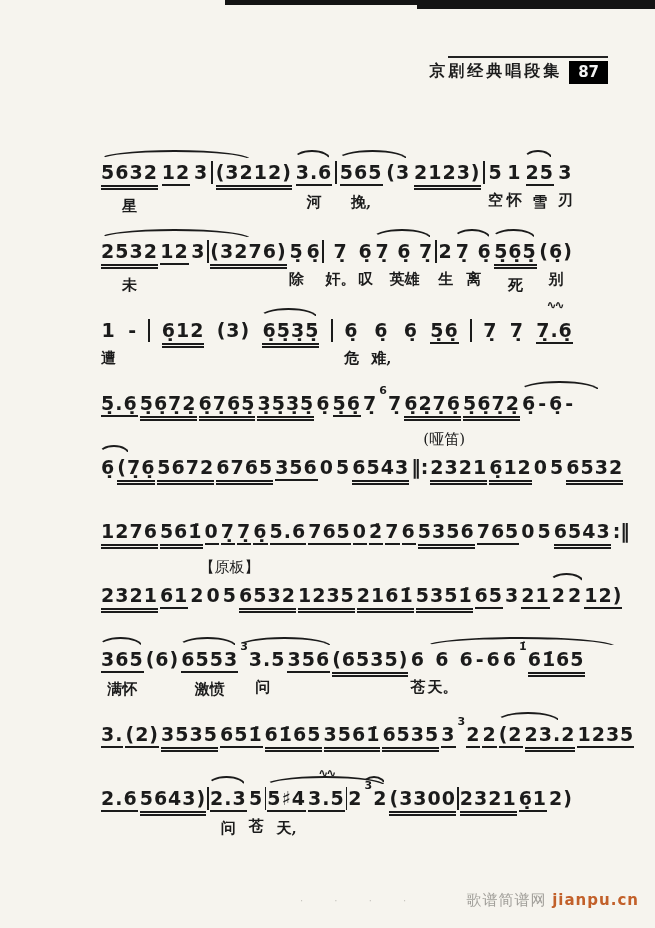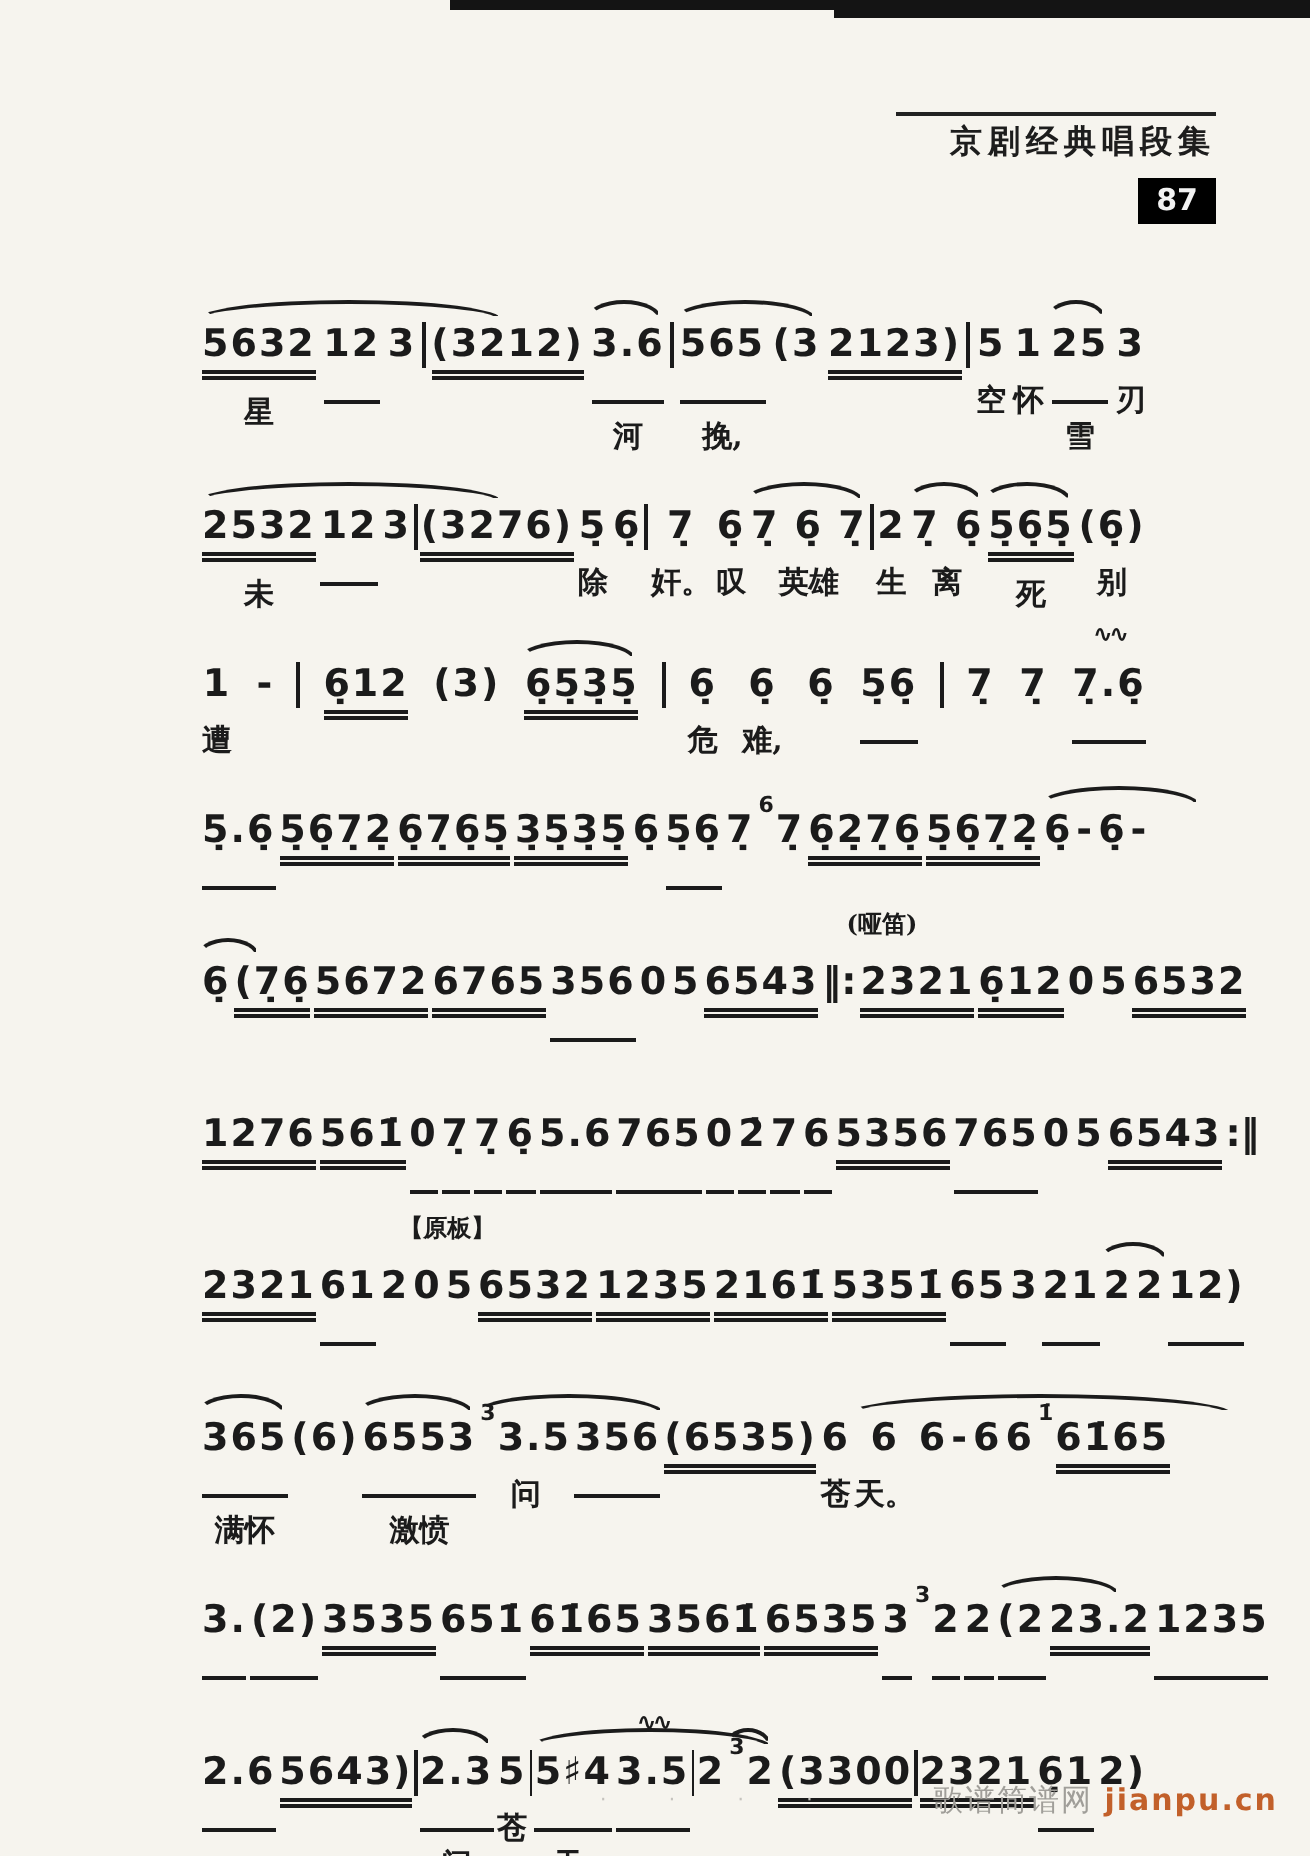--- a/index.html
+++ b/index.html
@@ -6,46 +6,46 @@
   body{
     width:655px;height:928px;position:relative;overflow:hidden;
     background:#f6f4ee;
     font-family:"DejaVu Sans",sans-serif;color:#1b1b1b;
   }
   
   .topstrip{position:absolute;top:0;left:225px;right:0;height:5px;background:#141414;}
   .topstrip2{position:absolute;top:0;right:0;width:238px;height:9px;background:#141414;}
   .header-rule{position:absolute;top:56px;left:448px;width:160px;border-top:2px solid #222;}
   
-  .header{position:absolute;top:61px;right:47px;display:flex;align-items:flex-end;gap:7px;flex-direction:column;}
+  .header{position:absolute;top:61px;right:47px;display:flex;align-items:flex-start;gap:7px;}
   .header-title{font-weight:bold;font-size:16px;letter-spacing:3px;color:#1d1d1d;
     font-family:"DejaVu Serif","Liberation Serif",serif;}
   .page-box{background:#000000;color:#f2f2f2;font-weight:bold;font-size:15px;
     padding:2px 9px;line-height:19px;}
   
   .score{position:absolute;top:150px;left:100px;right:81px;}
   .system{display:flex;justify-content:space-between;align-items:flex-start;
     position:relative;margin:10px 0 34px 0;}
   .system.haslyr{margin-bottom:22px;}
   .tok{position:relative;display:inline-flex;flex-direction:column;align-items:center;padding:0 1px;}
   .nl{display:flex;align-items:flex-start;white-space:pre;}
   .nt{font-weight:bold;font-size:19px;letter-spacing:1px;line-height:24px;
     font-family:"DejaVu Sans",sans-serif;}
-  .u1 .nt{border-bottom:2px solid #1b1b1b;padding-bottom:16px;}
+  .u1 .nt{border-bottom:2px solid #1b1b1b;padding-bottom:0;}
   .u2 .nt{border-bottom:5px double #1b1b1b;padding-bottom:1px;}
   .bar{width:2px;background:#1b1b1b;height:23px;margin-top:1px;}
   .arc{position:absolute;top:-10px;left:-2px;width:100%;height:10px;box-sizing:border-box;
     border:2px solid transparent;border-top-color:#1b1b1b;
     border-radius:50% 50% 0 0 / 100% 100% 0 0;pointer-events:none;}
   .trem{position:absolute;top:-20px;left:50%;transform:translateX(-50%);
     font-size:12px;font-weight:bold;letter-spacing:-2px;}
   .grace{font-size:11px;font-weight:bold;position:relative;top:-7px;margin-right:1px;}
   .lyr{margin-top:7px;height:20px;font-size:15px;font-weight:bold;white-space:nowrap;
     font-family:"DejaVu Serif","Liberation Serif",serif;}
-  .lab{position:absolute;top:-25px;left:-6px;font-size:12px;font-weight:bold;white-space:nowrap;
+  .lab{position:absolute;top:-25px;left:-6px;font-size:15px;font-weight:normal;white-space:nowrap;
     font-family:"DejaVu Serif","Liberation Serif",serif;}
   .rep .nt{letter-spacing:0;}
   
   .watermark{position:absolute;right:16px;bottom:18px;font-size:15px;letter-spacing:1px;}
   .wm-site{color:#a09e99;font-family:Liberation Mono, monospace;margin-top:16px;}
   .wm-domain{color:#c2602a;font-weight:bold;}
   .scan-dots{position:absolute;left:300px;bottom:22px;color:#c5c3be;font-size:10px;letter-spacing:14px;}
 </style>
 </head>
 <body>

